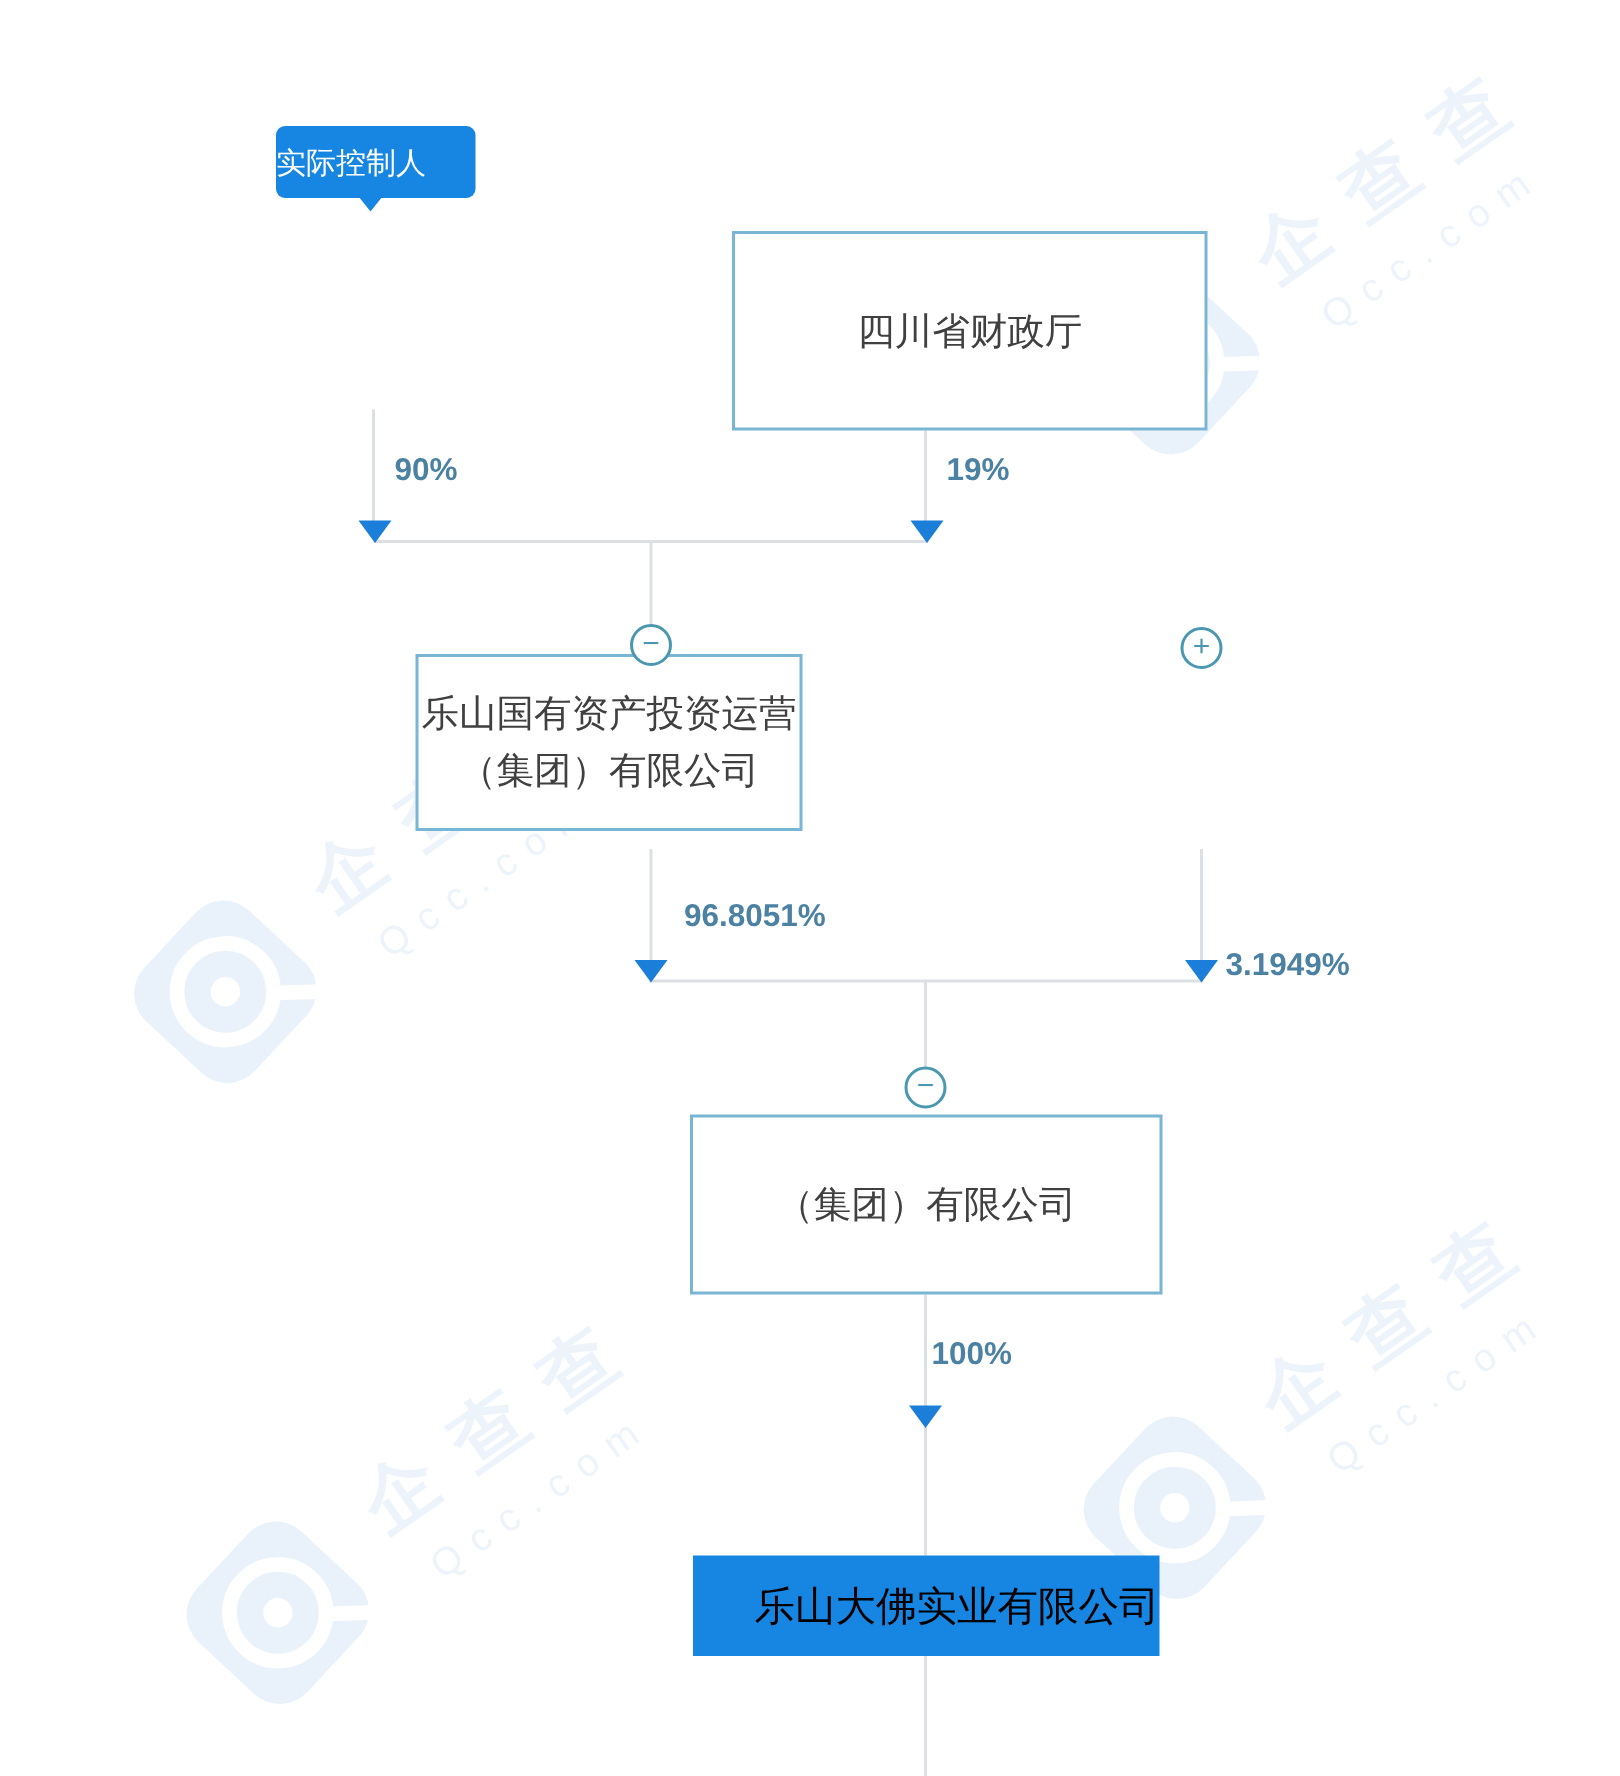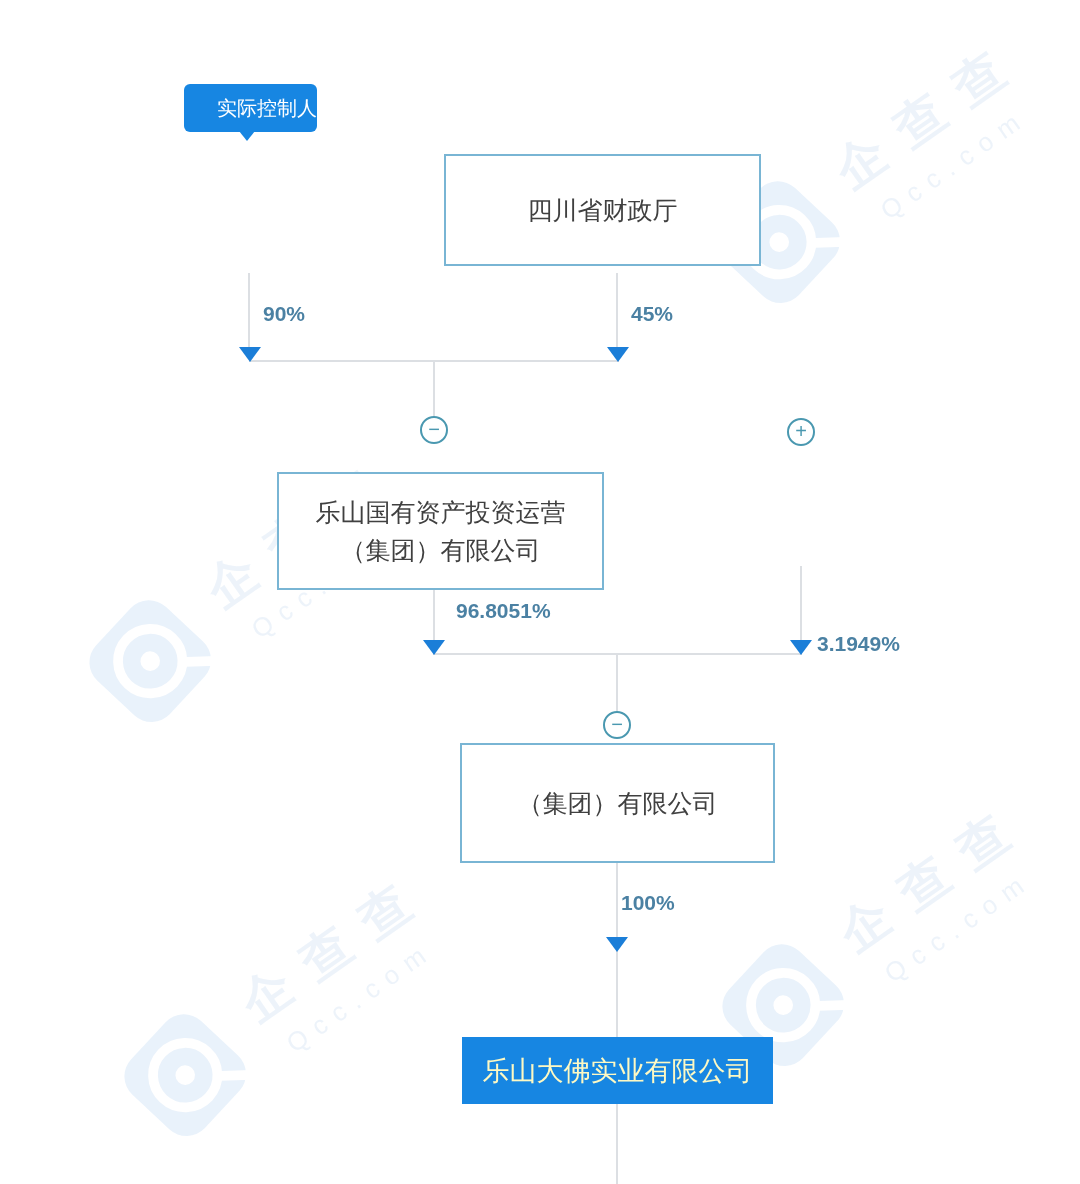--- a/index.html
+++ b/index.html
@@ -58,21 +58,21 @@
     white-space:nowrap;
     font-weight:bold;
   }
 
   
   .badge{
     position:absolute;left:184px;top:84px;
     width:133px;height:48px;
     background:var(--accent-blue);
     border-radius:6px;
-    display:flex;align-items:center;justify-content:flex-end;
+    display:flex;align-items:center;justify-content:flex-start;
     color:#fff;font-size:20px;
   }
   .badge-tail{
     position:absolute;left:55px;top:47px;
     width:0;height:0;
     border-left:8px solid transparent;
     border-right:8px solid transparent;
     border-top:10px solid var(--accent-blue);
   }
 
@@ -86,21 +86,21 @@
     align-items:center;justify-content:center;
     color:var(--box-text);
     font-size:25px;line-height:38px;
     text-align:center;
     cursor:pointer;
   }
   .node-line{white-space:nowrap;}
   .node.target{
     background:var(--accent-blue);
     border:none;
-    color:#fef9c3;font-size:27px;
+    color:#000000;font-size:27px;align-items:flex-end;
   }
 
   
   .expand-circle{
     position:absolute;
     width:28px;height:28px;
     box-sizing:border-box;
     border:2px solid var(--circle-teal);
     border-radius:50%;
     background:#fff;
@@ -190,40 +190,40 @@
   <div class="line vline" style="left:616px;top:951px;height:86px"></div>
   <div class="line vline" style="left:616px;top:1104px;height:80px"></div>
 
   <div class="arrow" style="left:239px;top:347px"></div>
   <div class="arrow" style="left:607px;top:347px"></div>
   <div class="arrow" style="left:423px;top:640px"></div>
   <div class="arrow" style="left:790px;top:640px"></div>
   <div class="arrow" style="left:606px;top:937px"></div>
 
   <div class="pct" style="left:263px;top:302px">90%</div>
-  <div class="pct" style="left:631px;top:302px">45%</div>
+  <div class="pct" style="left:631px;top:302px">19%</div>
   <div class="pct" style="left:456px;top:599px">96.8051%</div>
   <div class="pct" style="left:817px;top:632px">3.1949%</div>
   <div class="pct" style="left:621px;top:891px">100%</div>
 
   <div class="badge">
     <span>实际控制人</span>
     <i class="badge-tail"></i>
   </div>
 
   <div class="expand-circle" style="left:420px;top:416px">−</div>
   <div class="expand-circle" style="left:787px;top:418px">+</div>
   <div class="expand-circle" style="left:603px;top:711px">−</div>
 
 
-  <div class="node" style="left:444px;top:154px;width:317px;height:112px">
+  <div class="node" style="left:488px;top:154px;width:317px;height:133px">
     <div class="node-line">四川省财政厅</div>
   </div>
 
-  <div class="node" style="left:277px;top:472px;width:327px;height:118px">
+  <div class="node" style="left:277px;top:436px;width:258px;height:118px">
     <div class="node-line">乐山国有资产投资运营</div>
     <div class="node-line">（集团）有限公司</div>
   </div>
 
 
   <div class="node" style="left:460px;top:743px;width:315px;height:120px">
     <div class="node-line">（集团）有限公司</div>
   </div>
 
   <div class="node target" style="left:462px;top:1037px;width:311px;height:67px">

